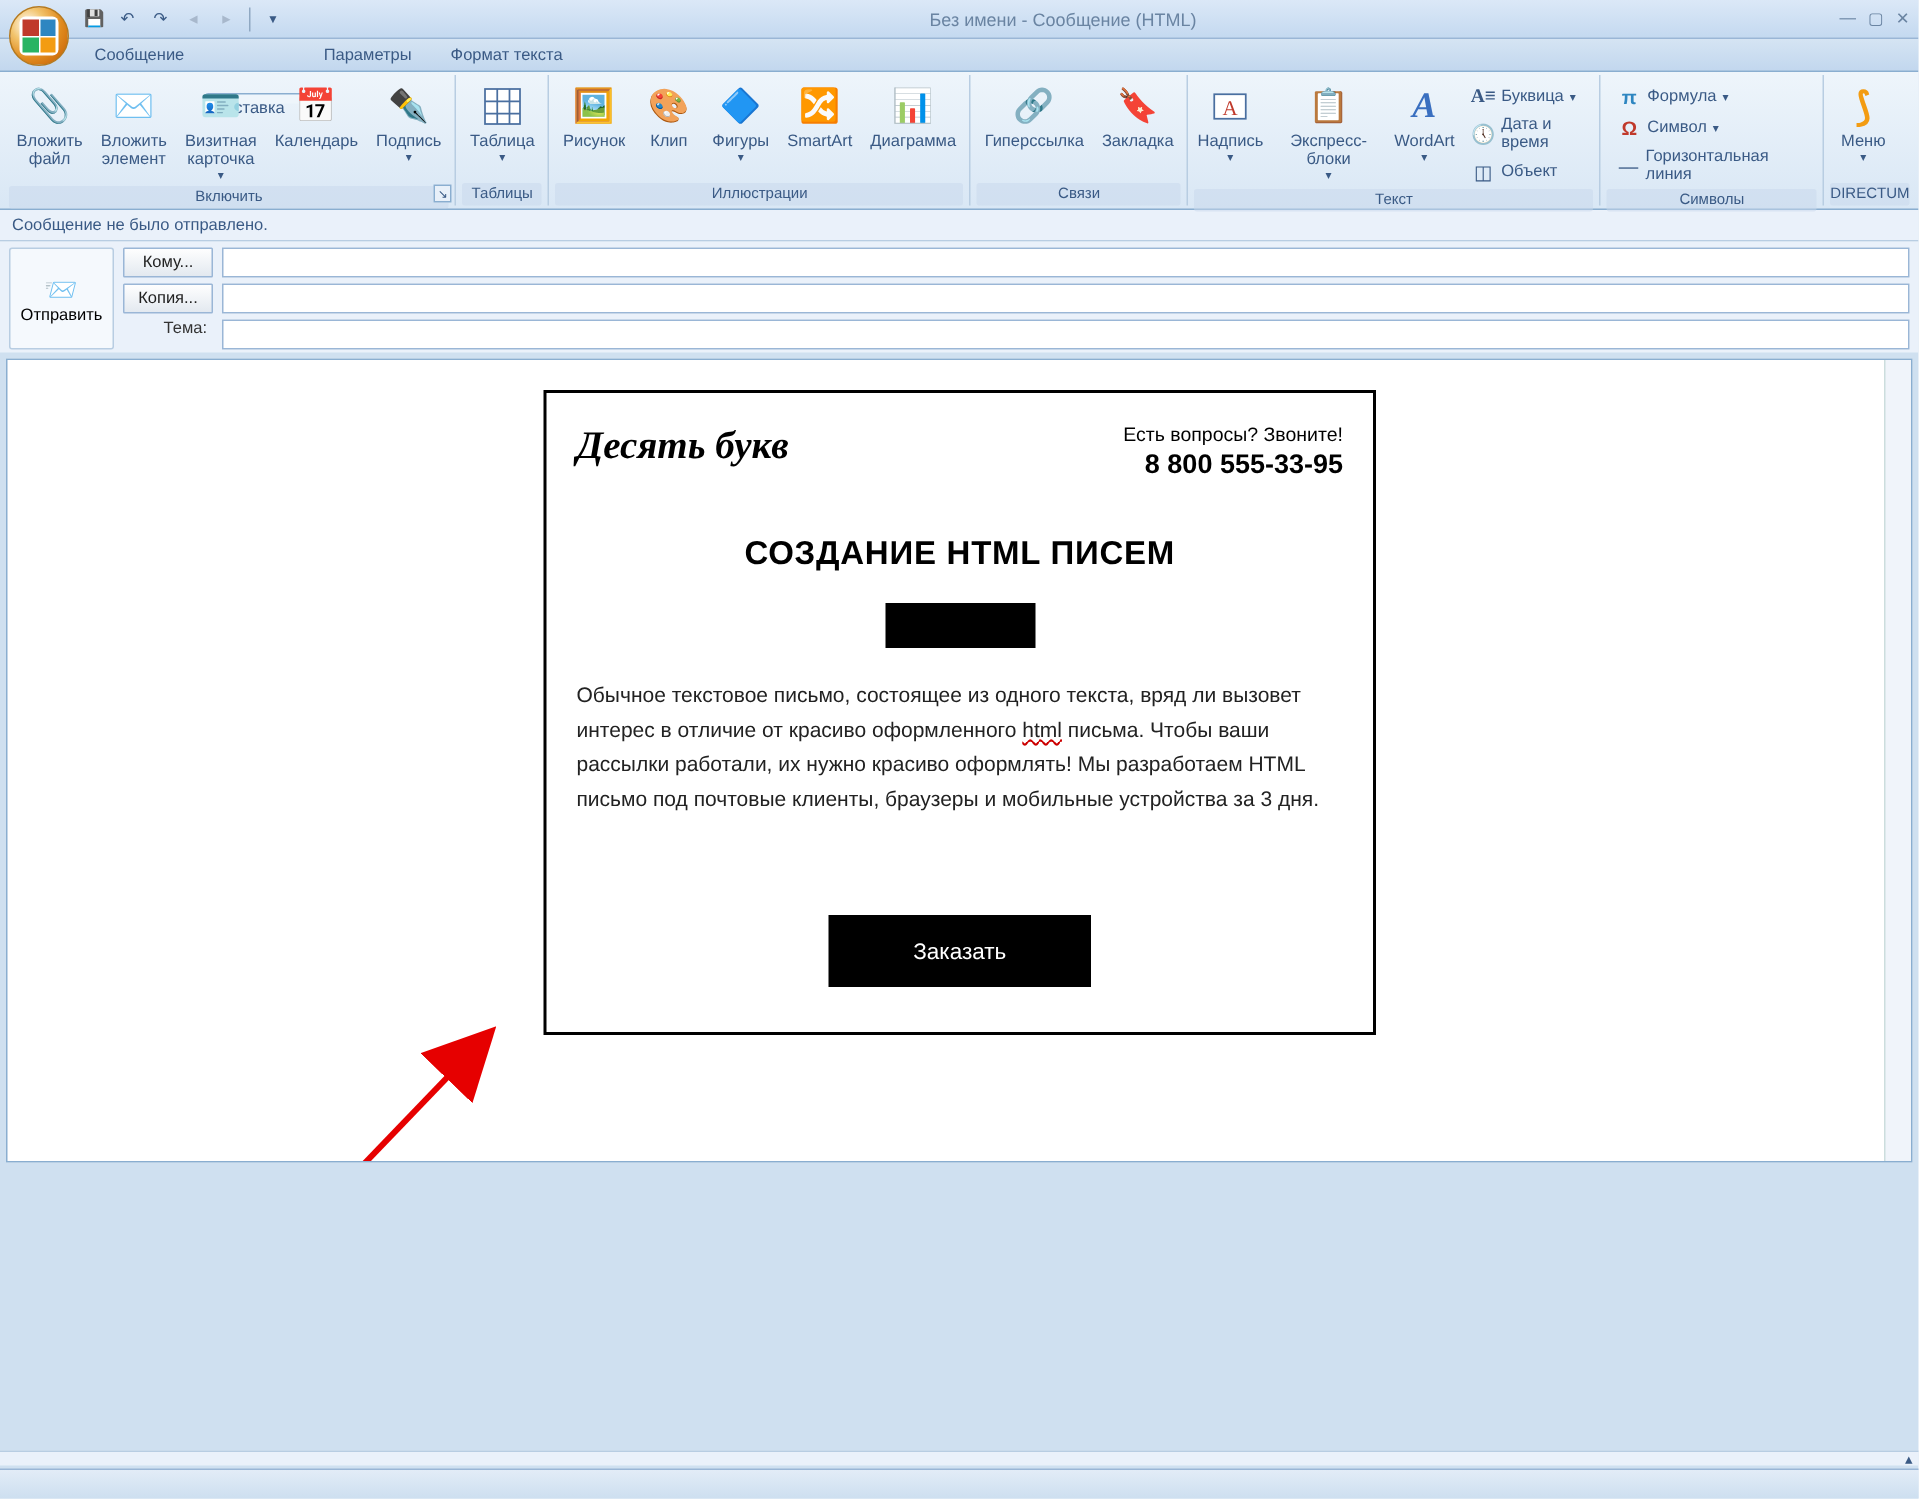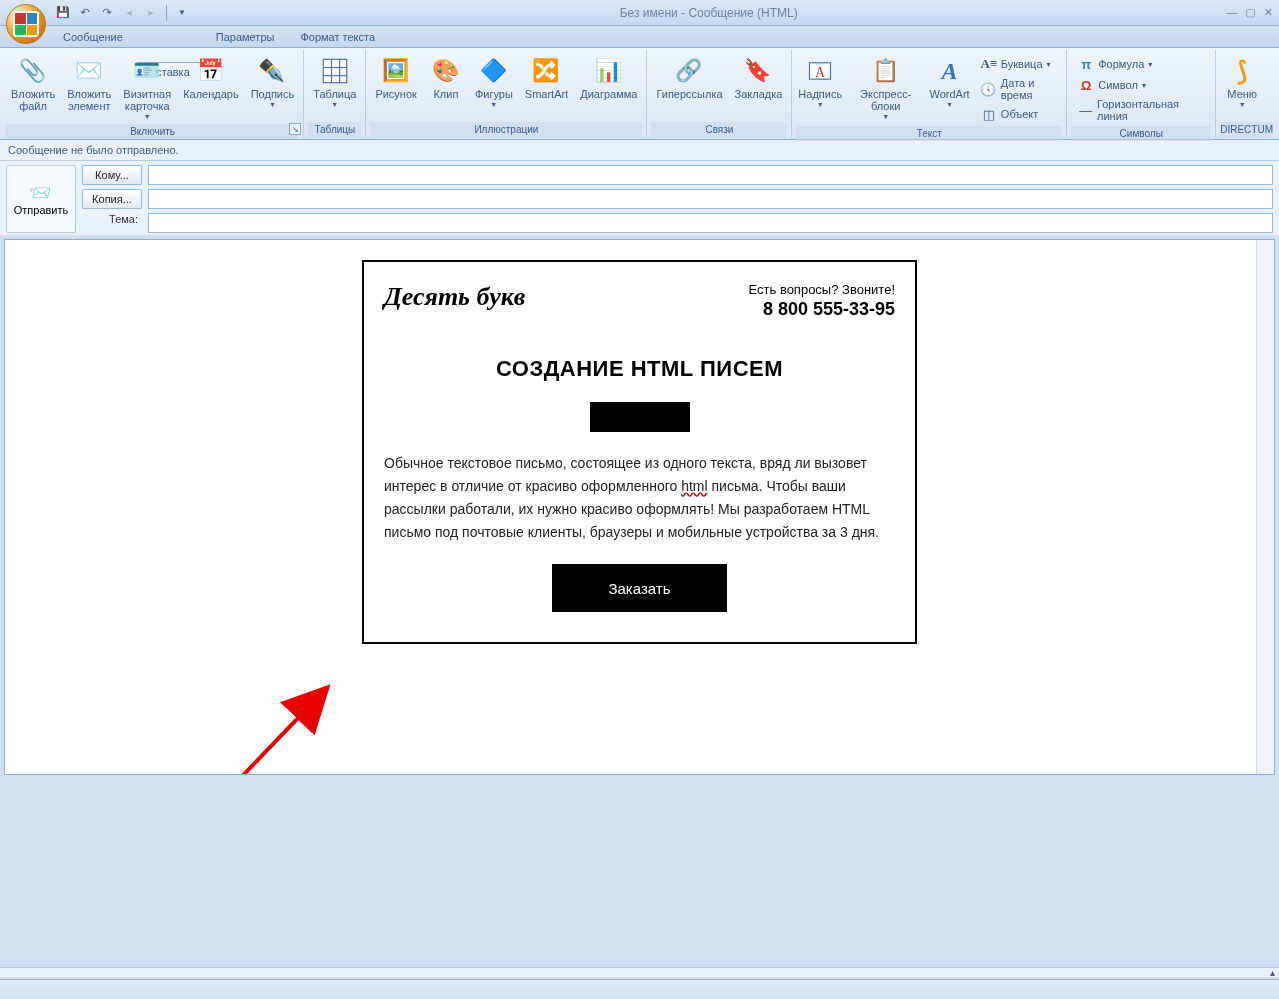--- a/index.html
+++ b/index.html
@@ -50,21 +50,21 @@
 .email-card{width:555px;border:2px solid #000;margin:20px auto 0 auto;padding:20px 20px 30px 20px;}
 .card-head{display:flex;justify-content:space-between;align-items:flex-start;}
 .brand{font-family:"Brush Script MT","Comic Sans MS",cursive;font-size:26px;font-style:italic;font-weight:bold;}
 .contact{text-align:right;}
 .contact .q{font-size:13px;}
 .contact .ph{font-size:18px;font-weight:bold;margin-top:2px;}
 .card-title{text-align:center;font-size:22px;font-weight:bold;letter-spacing:0.5px;margin-top:36px;}
 .black-bar{width:100px;height:30px;background:#000;margin:20px auto;}
 .card-text{font-size:14px;line-height:1.65;color:#222;}
 .card-text .u{text-decoration:underline wavy #c00;}
-.order-btn{display:block;width:175px;height:48px;background:#000;color:#fff;margin:20px auto 0 auto;font-size:15px;border:none;}
+.order-btn{display:block;width:175px;height:48px;background:#000;color:#fff;margin:66px auto 0 auto;font-size:15px;border:none;}
 
 .arrow-overlay{position:absolute;left:50px;top:430px;pointer-events:none;}
 
 .statusbar{position:absolute;bottom:0;left:0;right:0;height:20px;background:linear-gradient(#e2ecf7,#cddff0);border-top:1px solid #9ab6d6;}
 
 .scroll-hint{position:absolute;right:0;bottom:22px;left:0;height:10px;background:#eaf1fa;border-top:1px solid #b8cde2;}
 .scroll-hint .sa{position:absolute;right:4px;top:-1px;font-size:10px;color:#3a5a85;}
 
 .ic svg{width:28px;height:28px;}
 </style>

